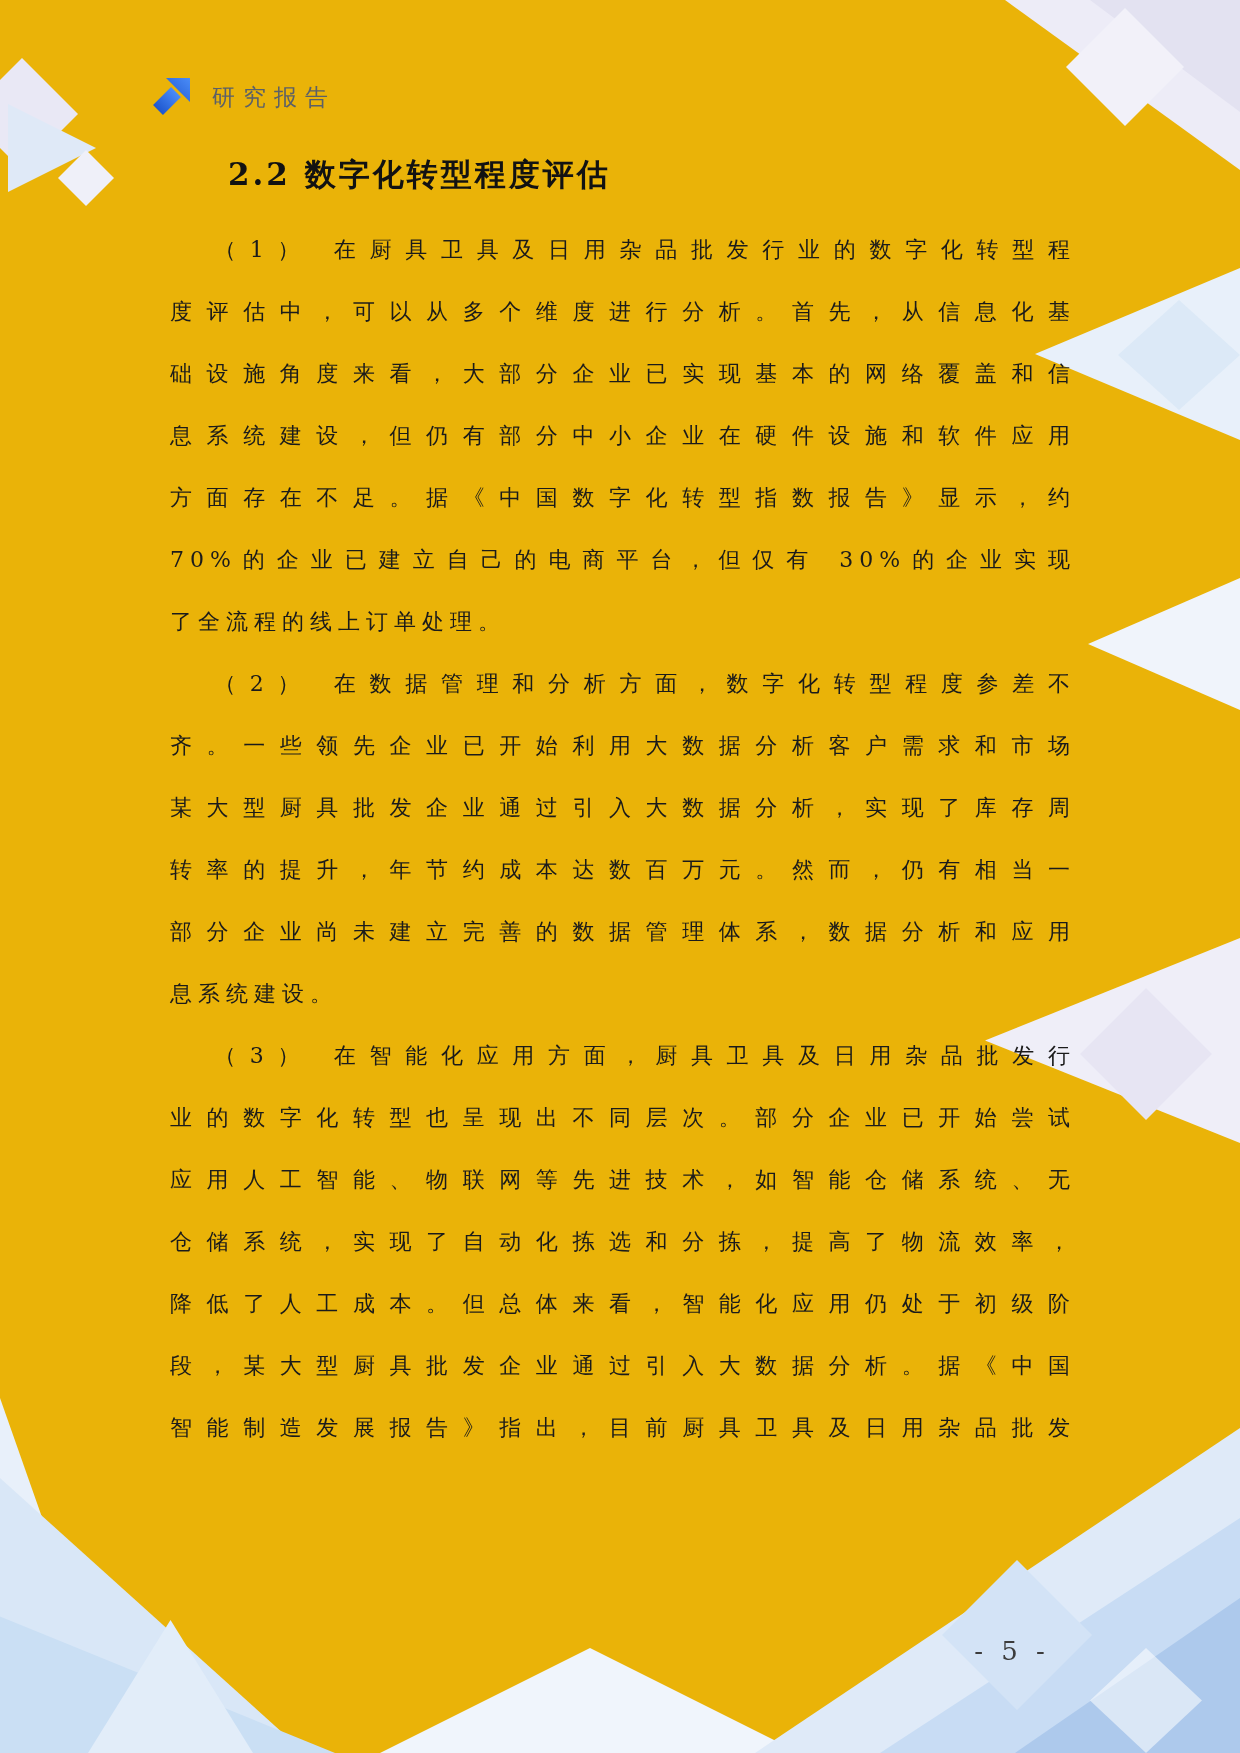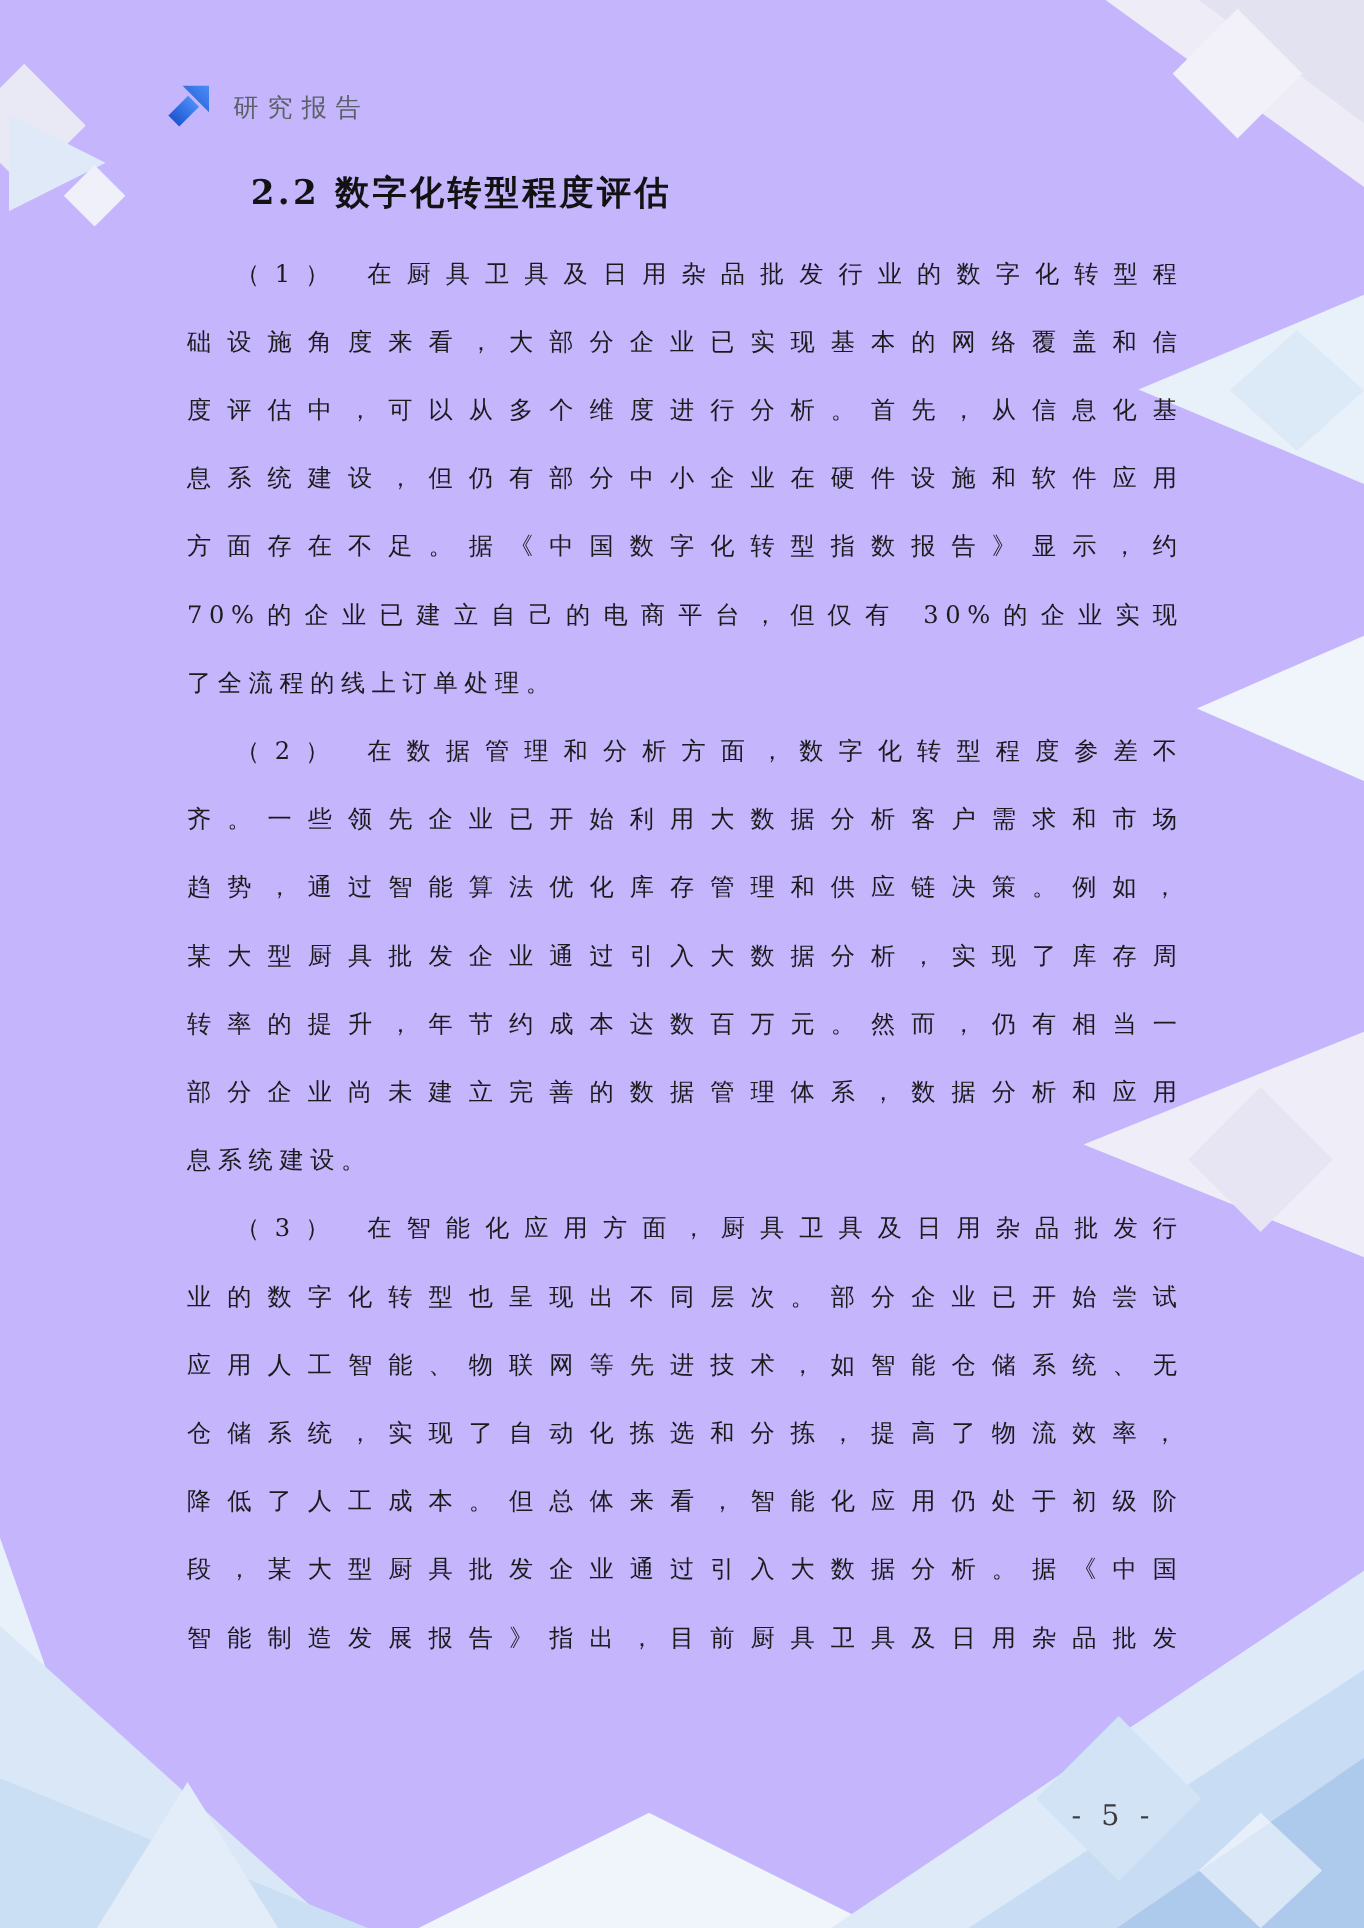--- a/index.html
+++ b/index.html
@@ -1,19 +1,19 @@
 <!DOCTYPE html>
 <html><head>
 <meta charset="utf-8">
 <style>
   html,body{margin:0;padding:0;background:#ffffff;}
   .page{
     position:relative;
     width:1240px;height:1753px;
-    background:#c4b5fd;
+    background:#eab308;
     overflow:hidden;
     font-family:"DejaVu Serif","Liberation Serif",serif;
   }
   
   .decor{position:absolute;inset:0;z-index:0;pointer-events:none;}
   .tri{position:absolute;}
   .d-tl1{left:-34px;top:58px;width:112px;height:112px;background:#e9e8f5;clip-path:polygon(50% 0,100% 50%,50% 100%,0 50%);}
   .d-tl2{left:8px;top:104px;width:88px;height:88px;background:#dfe9f7;clip-path:polygon(0 0,100% 50%,0 100%);}
   .d-tl3{left:58px;top:150px;width:56px;height:56px;background:#eff0f9;clip-path:polygon(50% 0,100% 50%,50% 100%,0 50%);}
   .d-tr1{right:0;top:0;width:235px;height:170px;background:#edecf7;clip-path:polygon(0 0,100% 0,100% 100%);}
@@ -106,30 +106,29 @@
         <polygon points="18,4 42,4 42,28" fill="url(#lg)"></polygon>
         <line x1="10" y1="36" x2="28" y2="18" stroke="url(#lg)" stroke-width="14" stroke-linecap="butt"></line>
       </svg>
       <span class="logo-text">研究报告</span>
     </div>
 
     <div class="heading">2.2 数字化转型程度评估</div>
 
     <div class="body-col">
       <div class="line indent">（1） 在厨具卫具及日用杂品批发行业的数字化转型程</div>
+      <div class="line">度评估中，可以从多个维度进行分析。首先，从信息化基</div>
       <div class="line">础设施角度来看，大部分企业已实现基本的网络覆盖和信</div>
-      <div class="line">度评估中，可以从多个维度进行分析。首先，从信息化基</div>
       <div class="line">息系统建设，但仍有部分中小企业在硬件设施和软件应用</div>
       <div class="line">方面存在不足。据《中国数字化转型指数报告》显示，约</div>
       <div class="line">70%的企业已建立自己的电商平台，但仅有 30%的企业实现</div>
       <div class="line para-end">了全流程的线上订单处理。</div>
 
       <div class="line indent">（2） 在数据管理和分析方面，数字化转型程度参差不</div>
       <div class="line">齐。一些领先企业已开始利用大数据分析客户需求和市场</div>
-      <div class="line">趋势，通过智能算法优化库存管理和供应链决策。例如，</div>
       <div class="line">某大型厨具批发企业通过引入大数据分析，实现了库存周</div>
       <div class="line">转率的提升，年节约成本达数百万元。然而，仍有相当一</div>
       <div class="line">部分企业尚未建立完善的数据管理体系，数据分析和应用</div>
       <div class="line para-end">息系统建设。</div>
 
       <div class="line indent">（3） 在智能化应用方面，厨具卫具及日用杂品批发行</div>
       <div class="line">业的数字化转型也呈现出不同层次。部分企业已开始尝试</div>
       <div class="line">应用人工智能、物联网等先进技术，如智能仓储系统、无</div>
       <div class="line">仓储系统，实现了自动化拣选和分拣，提高了物流效率，</div>
       <div class="line">降低了人工成本。但总体来看，智能化应用仍处于初级阶</div>

